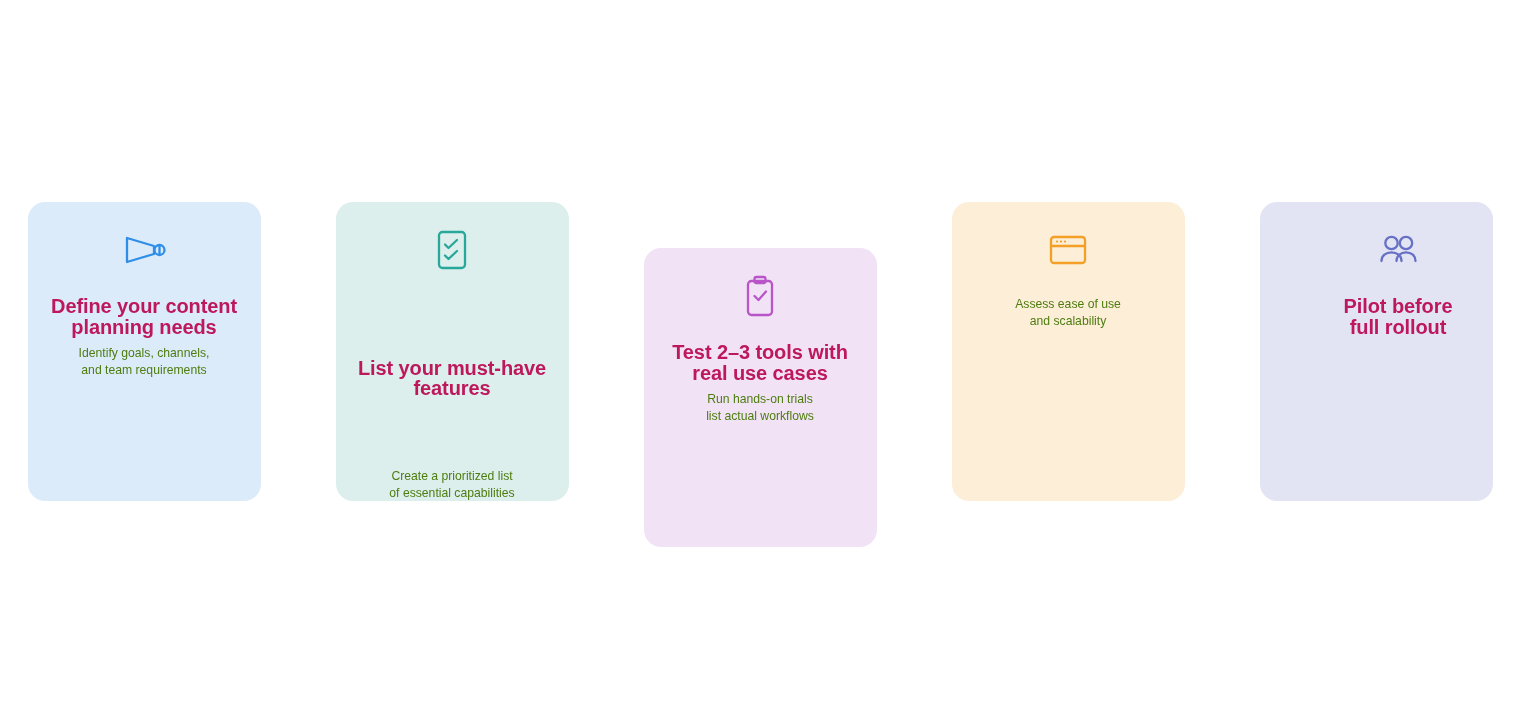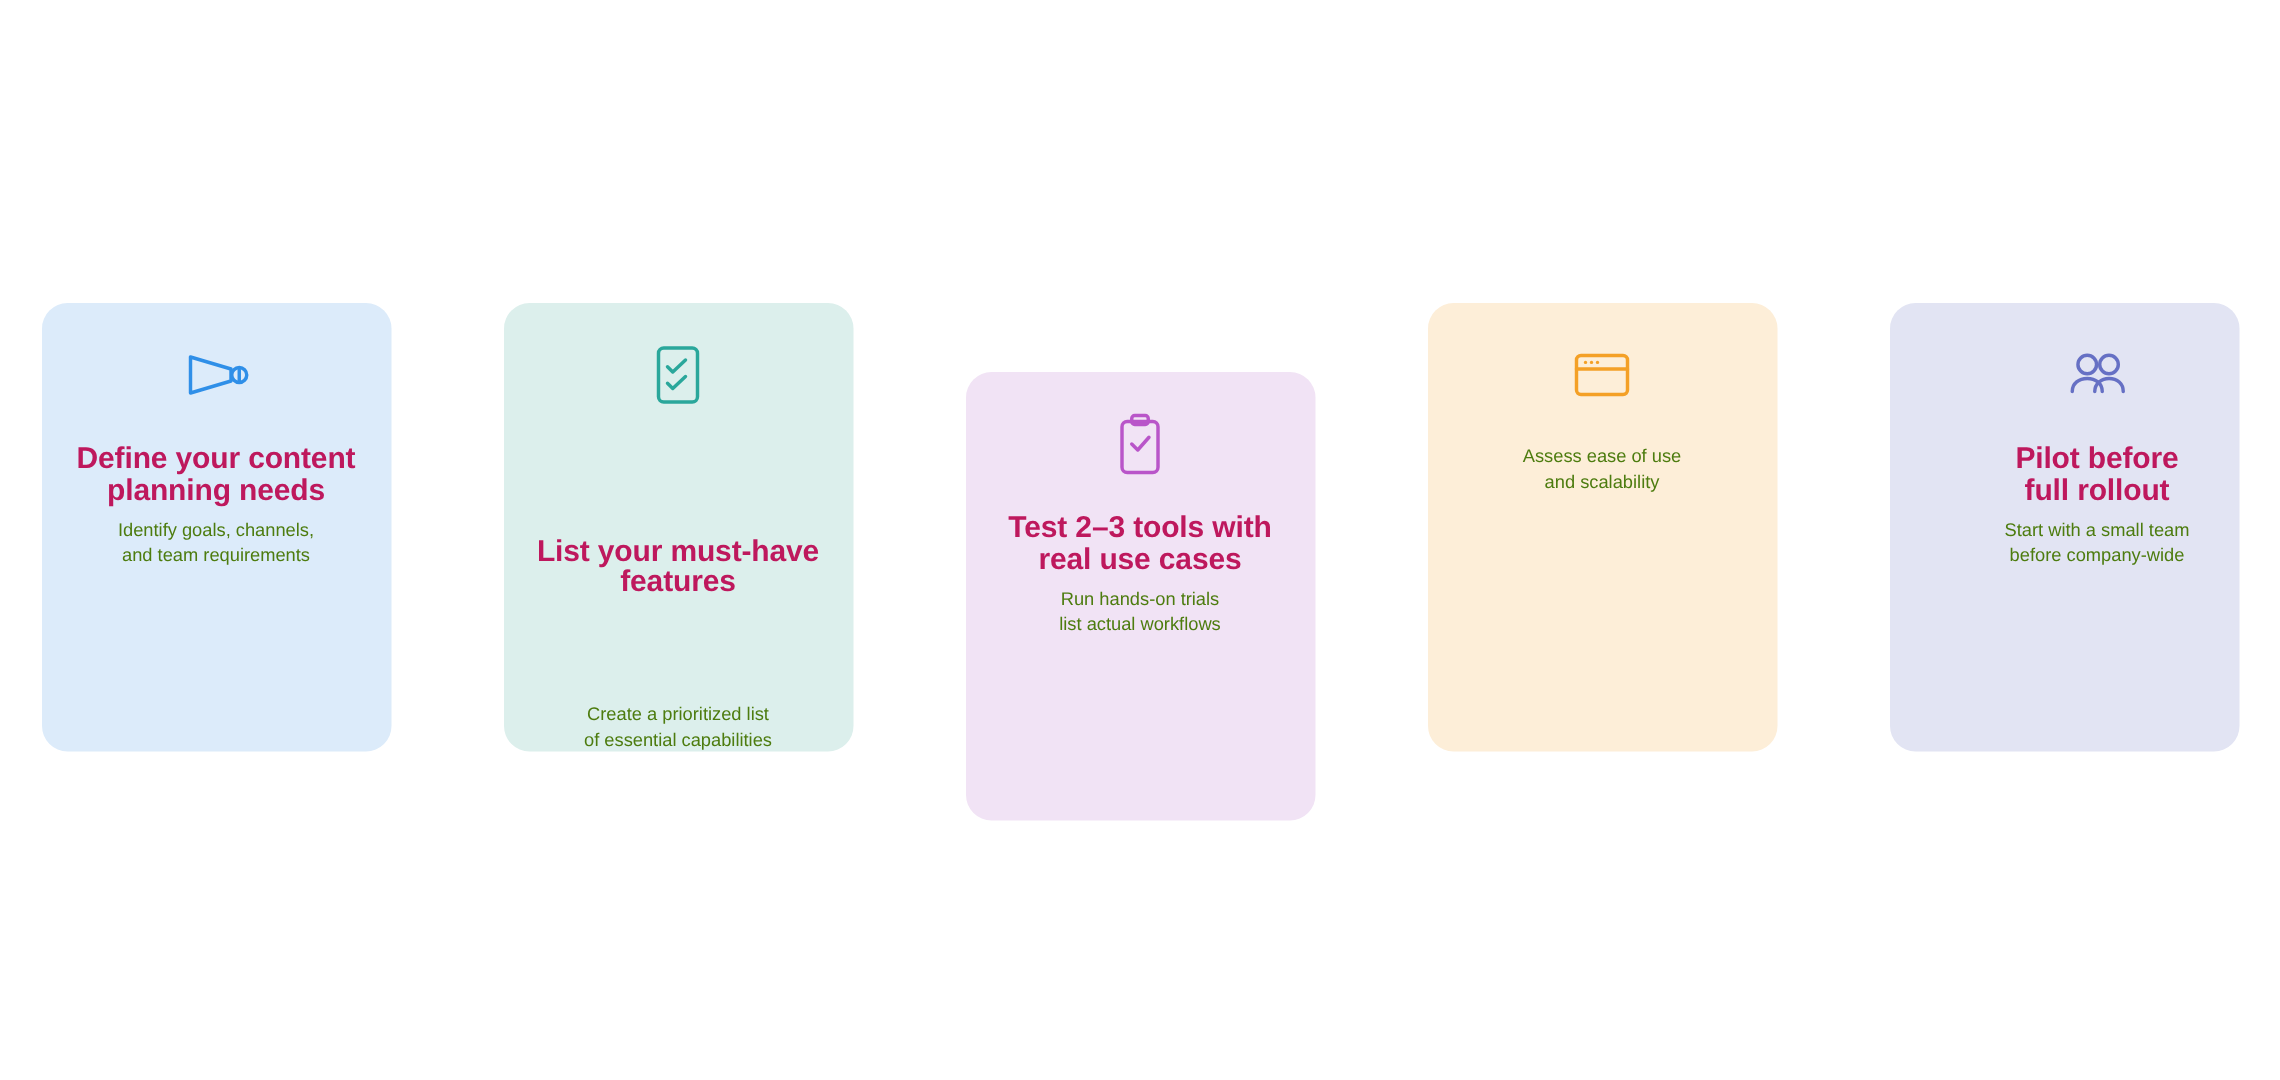--- a/index.html
+++ b/index.html
@@ -150,19 +150,15 @@
         <circle cx="14.5" cy="9" r="6.2"></circle>
         <circle cx="29" cy="9" r="6.2"></circle>
         <path d="M4.5 27 C4.5 21.6 9 18.3 14.5 18.3 C20 18.3 24.5 21.6 24.5 27"></path>
         <path d="M19.5 27 C19.5 21.6 24 18.3 29 18.3 C34.5 18.3 38.5 21.6 38.5 27"></path>
       </svg>
     </div>
     <div class="card-title">
       <span>Pilot before</span>
       <span>full rollout</span>
     </div>
-    <div class="card-desc">
-      <span>Start with a small team</span>
-      <span>before company-wide</span>
-    </div>
   </div>
 
 </div>
 
 </body></html>

